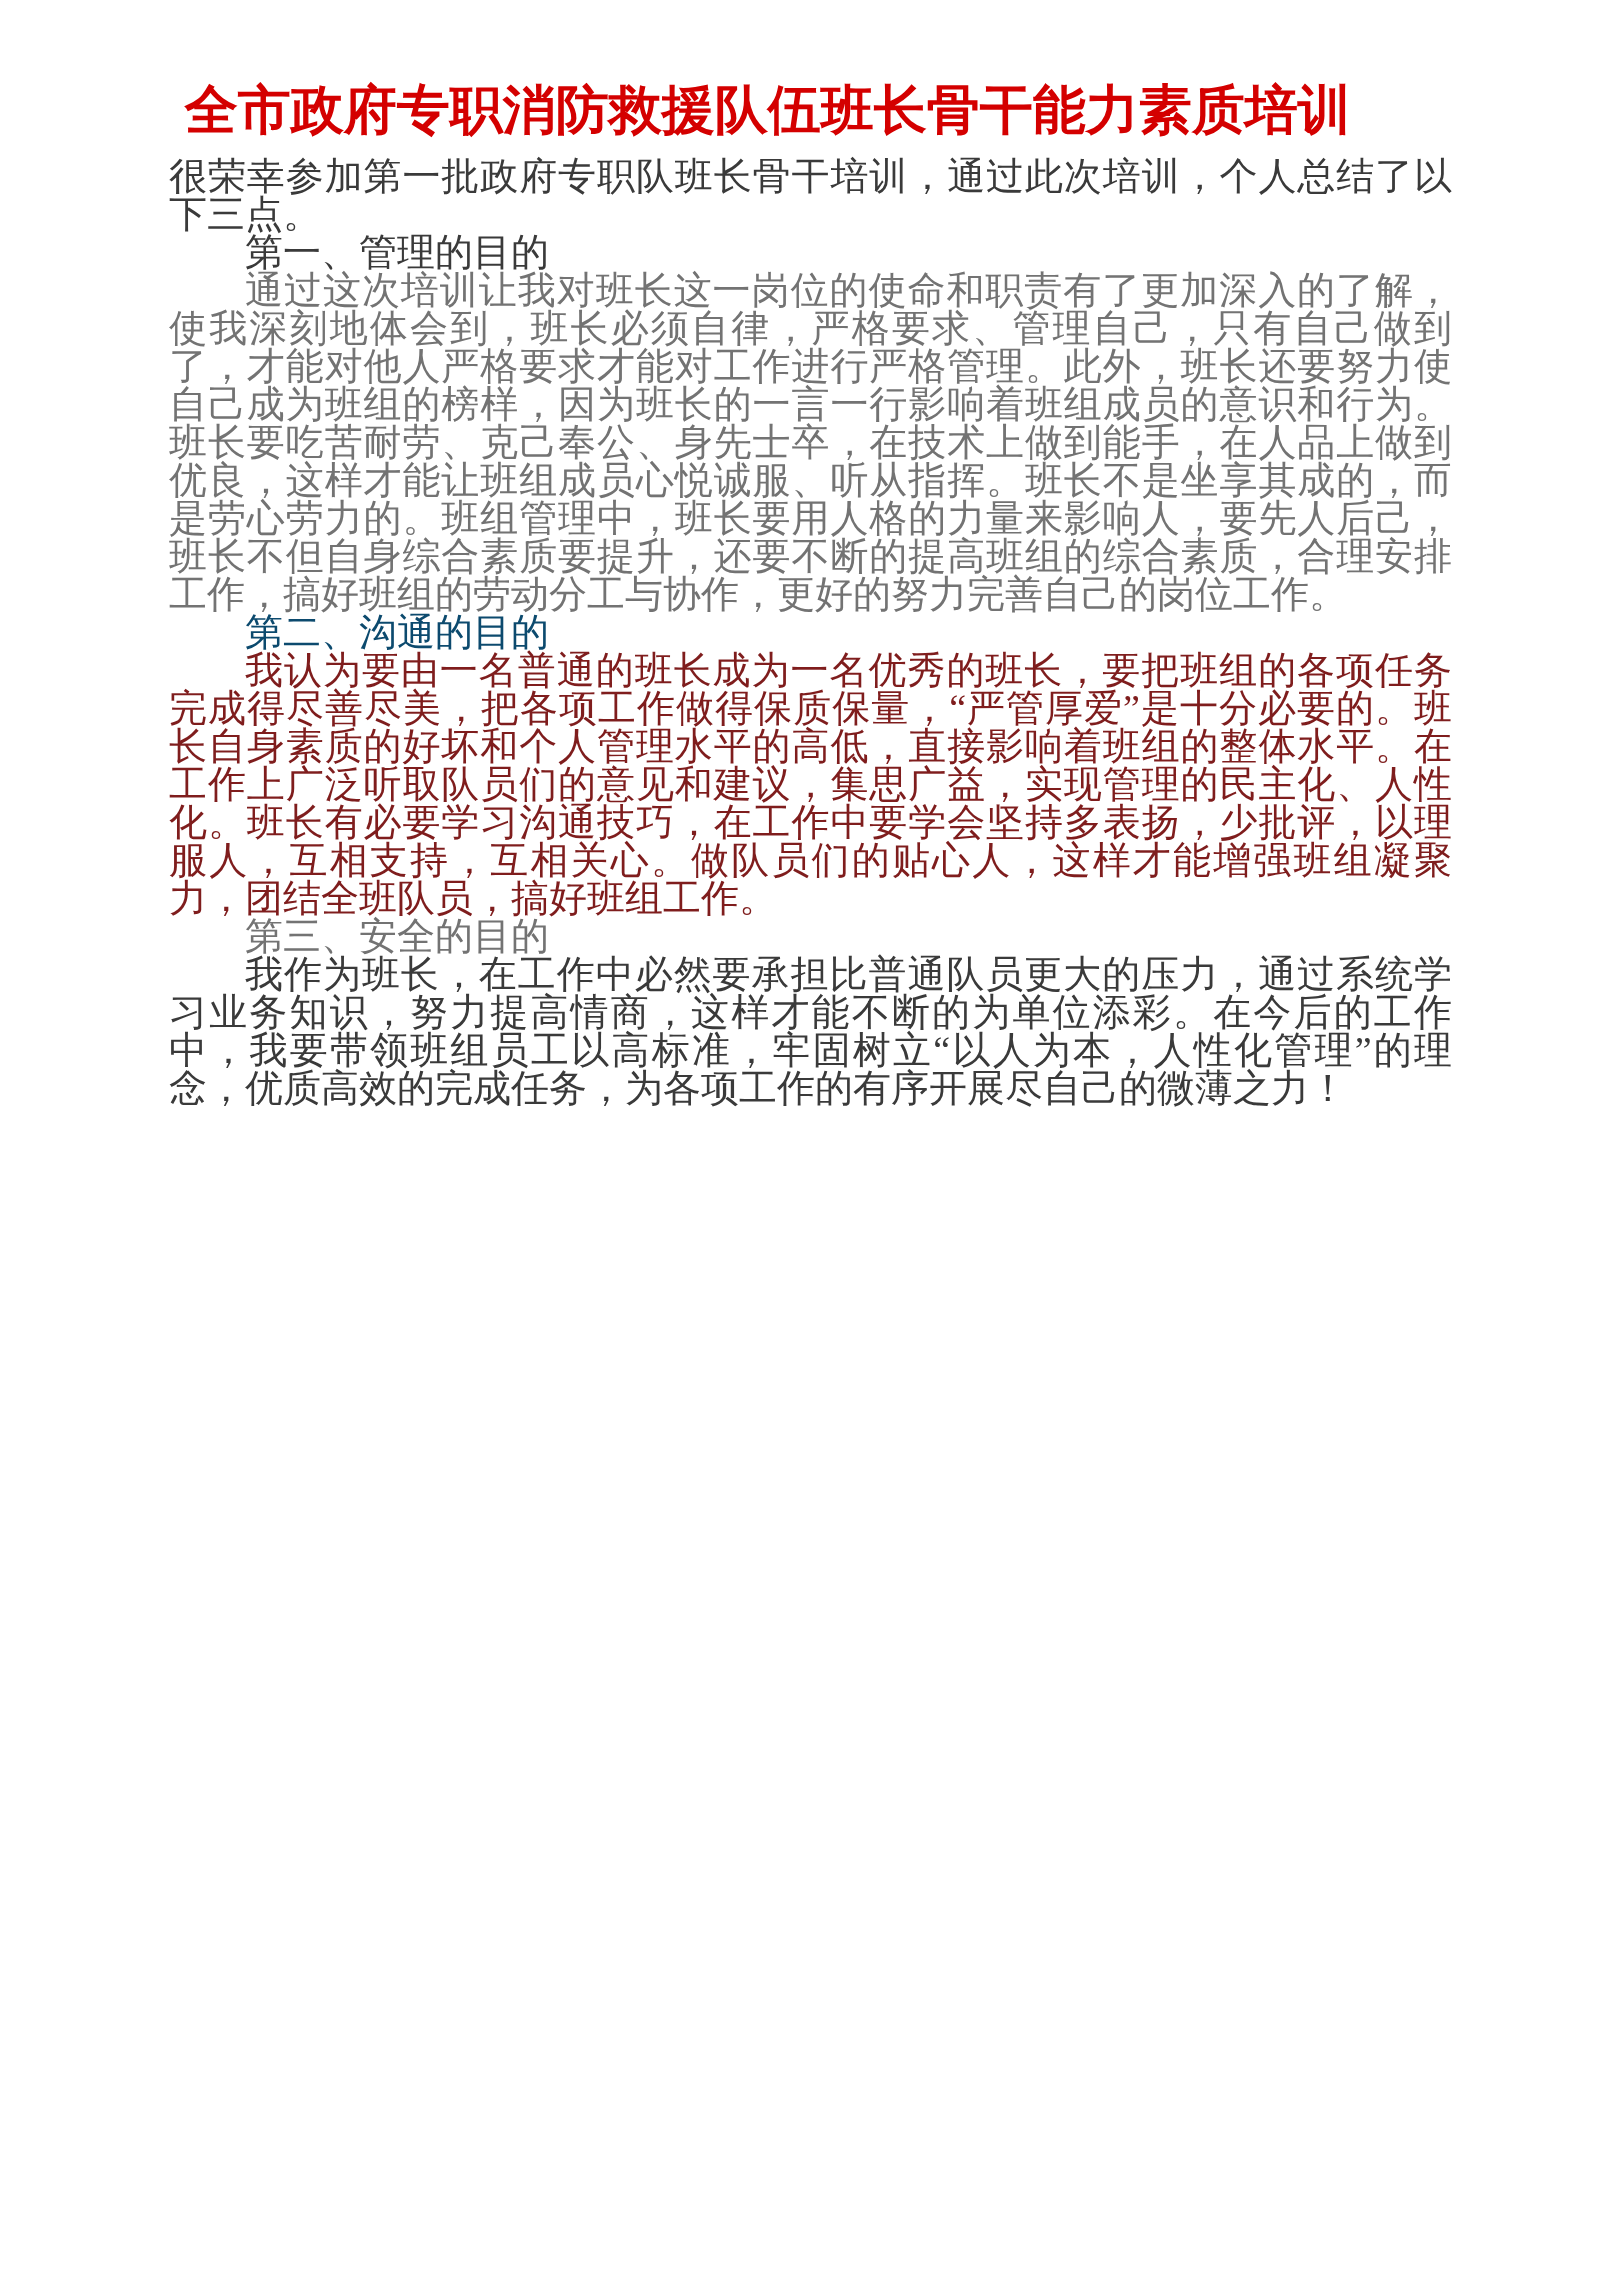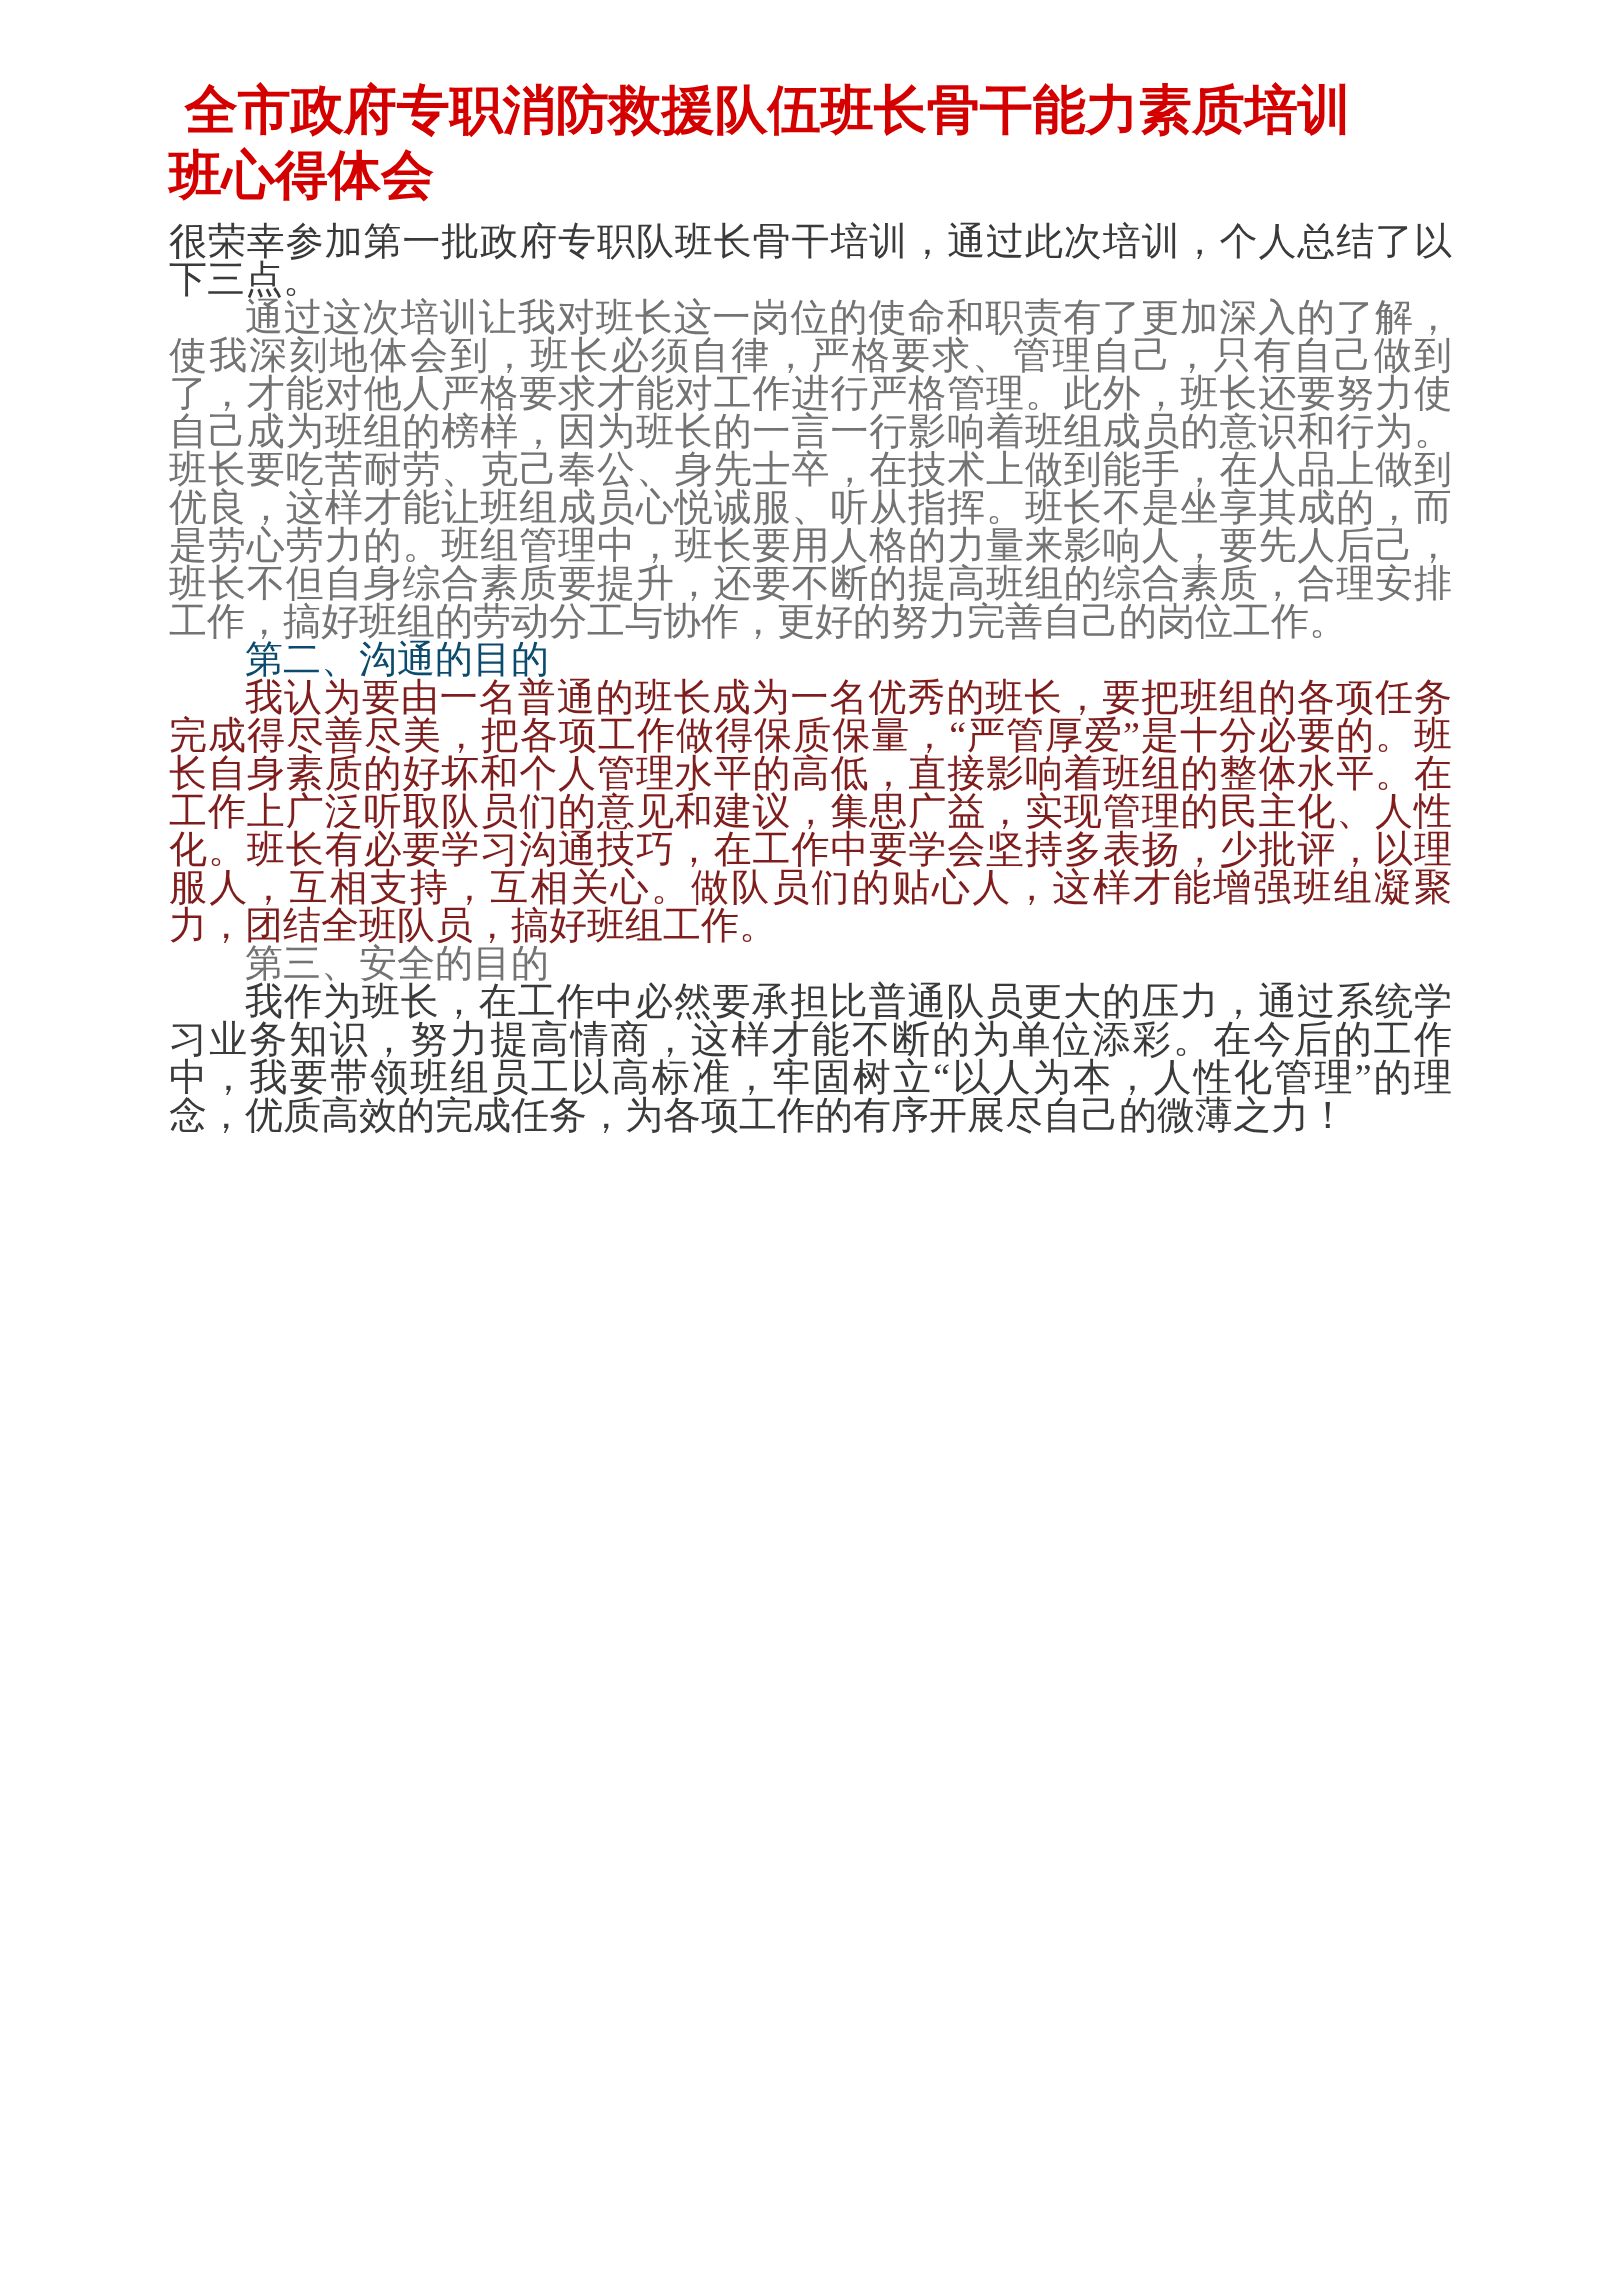--- a/index.html
+++ b/index.html
@@ -45,25 +45,25 @@
   .para.indent-wide {
     text-indent: 2.6em;
   }
 </style>
 </head>
 <body>
 
 <div class="page">
   <h1 class="doc-title" style="color: rgb(212, 0, 0);">
     <span class="title-line title-line-first">全市政府专职消防救援队伍班长骨干能力素质培训</span>
-    <span class="title-line">班心得体会</span>
   </h1>
 
   <p class="para no-indent" style="color: rgb(58, 58, 58);">很荣幸参加第一批政府专职队班长骨干培训，通过此次培训，个人总结了以下三点。</p>
 
+  <p class="para" style="color: rgb(58, 58, 58);">第一、管理的目的</p>
 
   <p class="para" style="color: #737373;">通过这次培训让我对班长这一岗位的使命和职责有了更加深入的了解，使我深刻地体会到，班长必须自律，严格要求、管理自己，只有自己做到了，才能对他人严格要求才能对工作进行严格管理。此外，班长还要努力使自己成为班组的榜样，因为班长的一言一行影响着班组成员的意识和行为。班长要吃苦耐劳、克己奉公、身先士卒，在技术上做到能手，在人品上做到优良，这样才能让班组成员心悦诚服、听从指挥。班长不是坐享其成的，而是劳心劳力的。班组管理中，班长要用人格的力量来影响人，要先人后己，班长不但自身综合素质要提升，还要不断的提高班组的综合素质，合理安排工作，搞好班组的劳动分工与协作，更好的努力完善自己的岗位工作。</p>
 
   <p class="para" style="color: #0c4a6e;">第二、沟通的目的</p>
 
   <p class="para" style="color: #7f1d1d;">我认为要由一名普通的班长成为一名优秀的班长，要把班组的各项任务完成得尽善尽美，把各项工作做得保质保量，“严管厚爱”是十分必要的。班长自身素质的好坏和个人管理水平的高低，直接影响着班组的整体水平。在工作上广泛听取队员们的意见和建议，集思广益，实现管理的民主化、人性化。班长有必要学习沟通技巧，在工作中要学会坚持多表扬，少批评，以理服人，互相支持，互相关心。做队员们的贴心人，这样才能增强班组凝聚力，团结全班队员，搞好班组工作。</p>
 
   <p class="para" style="color: #737373;">第三、安全的目的</p>
 
   <p class="para" style="color: rgb(58, 58, 58);">我作为班长，在工作中必然要承担比普通队员更大的压力，通过系统学习业务知识，努力提高情商，这样才能不断的为单位添彩。在今后的工作中，我要带领班组员工以高标准，牢固树立“以人为本，人性化管理”的理念，优质高效的完成任务，为各项工作的有序开展尽自己的微薄之力！</p>

